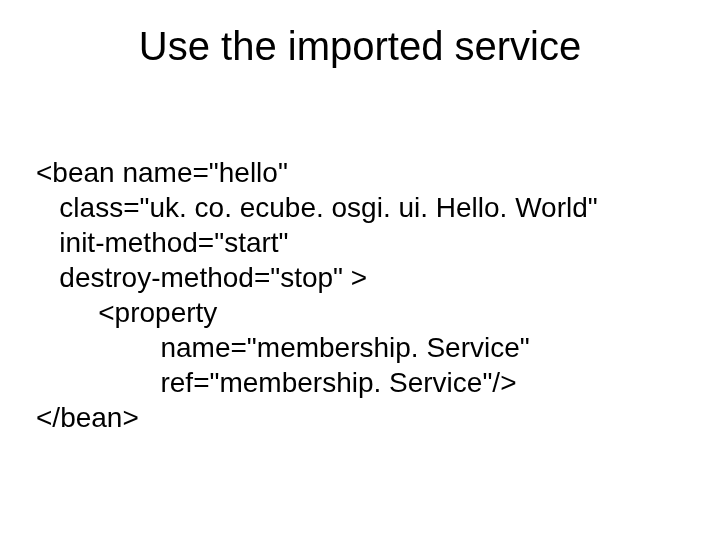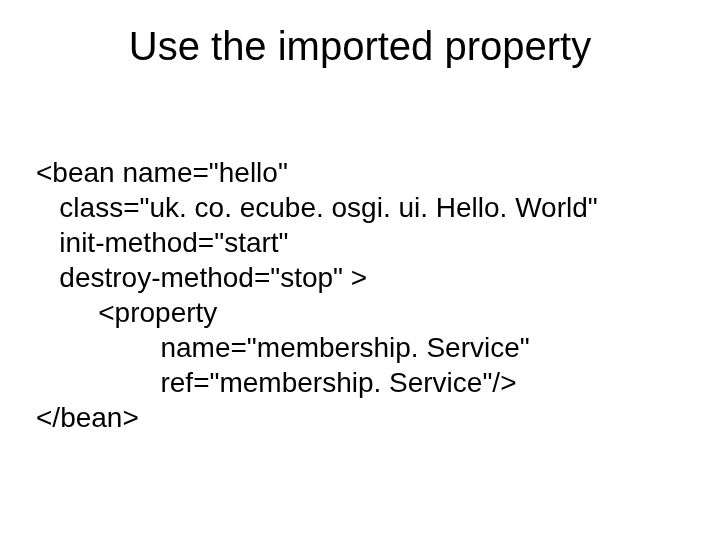--- a/index.html
+++ b/index.html
@@ -35,21 +35,21 @@
     font-size: 28px;
     line-height: 1.25;
     white-space: pre;
     font-family: Arial, Helvetica, sans-serif;
   }
 </style>
 </head>
 <body>
 
 <div class="slide">
-  <div class="title">Use the imported property</div>
+  <div class="title">Use the imported service</div>
   <div class="body">
 <span>&lt;bean name="hello"</span>
 <span>   class="uk. co. ecube. osgi. ui. Hello. World"</span>
 <span>   init-method="start"</span>
 <span>   destroy-method="stop" &gt;</span>
 <span>        &lt;property</span>
 <span>                name="membership. Service"</span>
 <span>                ref="membership. Service"/&gt;</span>
 <span>&lt;/bean&gt;</span></div>
 </div>

